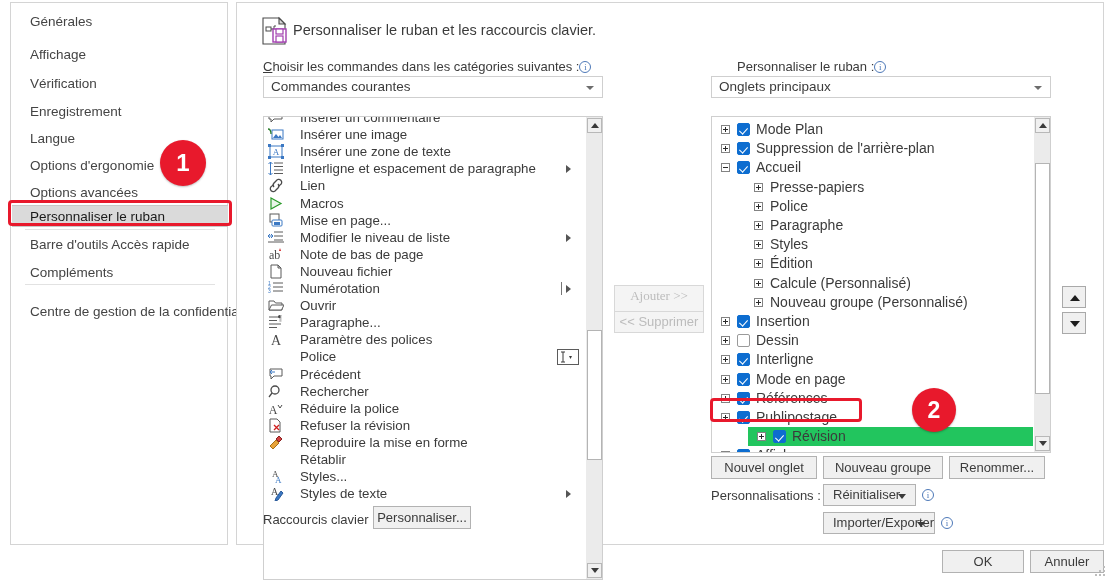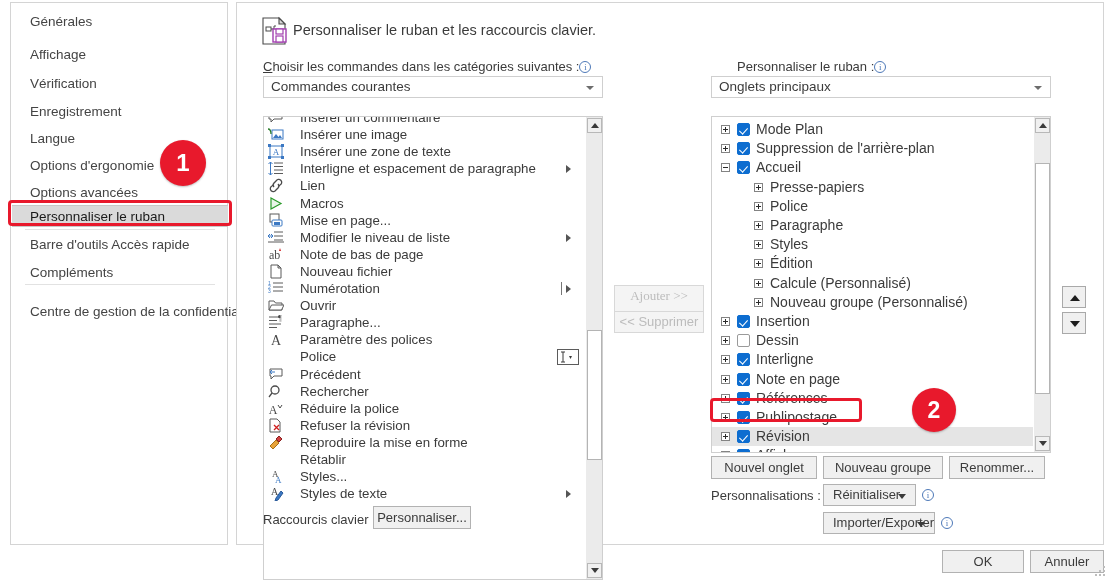--- a/index.html
+++ b/index.html
@@ -232,21 +232,21 @@
     white-space: nowrap;
   }
   .btn.disabled {
     color: #bcbcbc;
     background: #f4f4f4;
     border-color: #d8d8d8;
   }
 
   
   .tnode { position: relative; height: 19.2px; line-height: 19.2px; white-space: nowrap; font-size: 14px; color: #3b3b3b; }
-  .tnode.highlighted { background: #e5e5e5; }
+  .tnode.highlighted { background: #22c55e; margin-left: 36px; }
   .expander {
     position: absolute;
     width: 9px; height: 9px;
     top: 5px;
     border: 1px solid #838383;
     background: #ffffff;
     box-sizing: border-box;
   }
   .expander::before {
     content: "";
@@ -623,21 +623,21 @@
             <span class="tlabel" style="left: 44px;">Dessin</span>
           </div>
           <div class="tnode" style="position: absolute; left: 0px; right: 0px; top: 233.4px;">
             <span class="expander plus" style="left: 9px;"></span>
             <span class="chk on" style="left: 25px;"></span>
             <span class="tlabel" style="left: 44px;">Interligne</span>
           </div>
           <div class="tnode" style="position: absolute; left: 0px; right: 0px; top: 252.6px;">
             <span class="expander plus" style="left: 9px;"></span>
             <span class="chk on" style="left: 25px;"></span>
-            <span class="tlabel" style="left: 44px;">Note en page</span>
+            <span class="tlabel" style="left: 44px;">Mode en page</span>
           </div>
           <div class="tnode" style="position: absolute; left: 0px; right: 0px; top: 271.8px;">
             <span class="expander plus" style="left: 9px;"></span>
             <span class="chk on" style="left: 25px;"></span>
             <span class="tlabel" style="left: 44px;">Références</span>
           </div>
           <div class="tnode" style="position: absolute; left: 0px; right: 0px; top: 291px;">
             <span class="expander plus" style="left: 9px;"></span>
             <span class="chk on" style="left: 25px;"></span>
             <span class="tlabel" style="left: 44px;">Publipostage</span>

